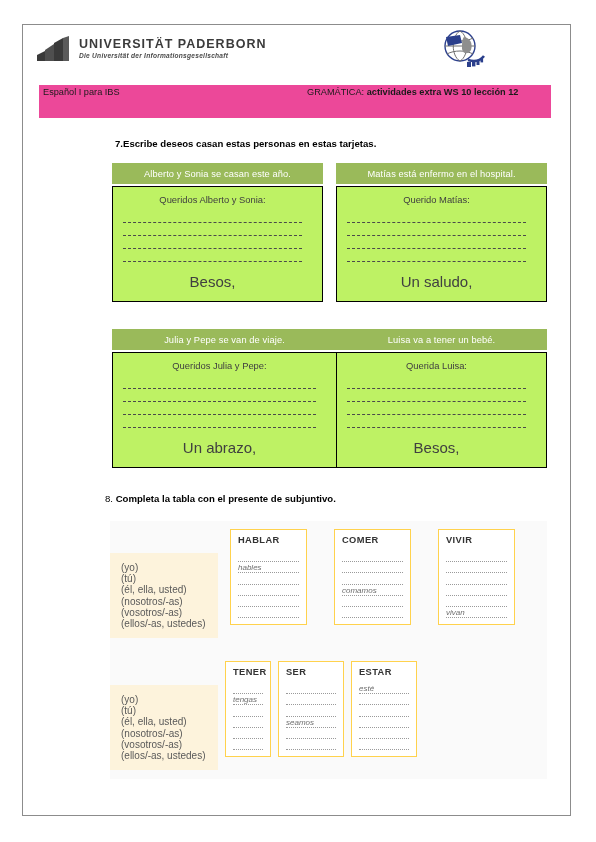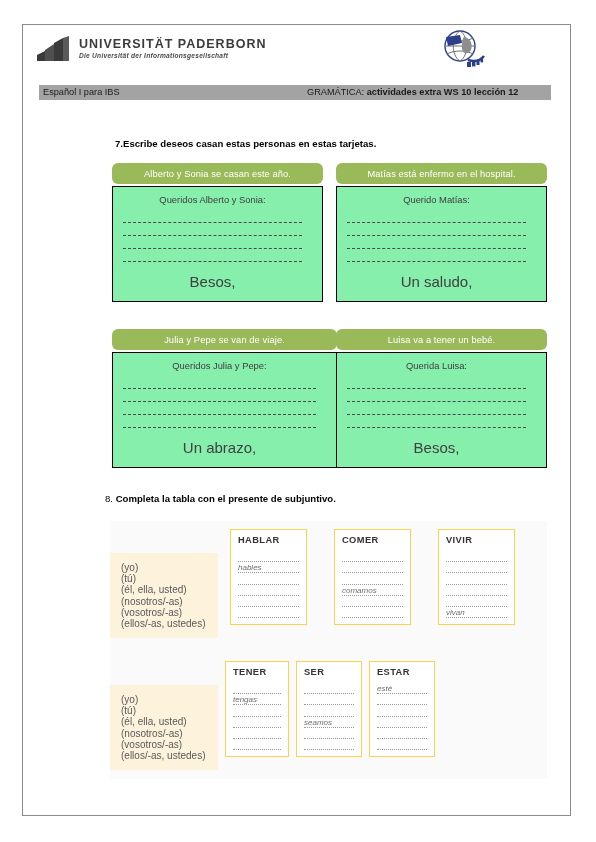--- a/index.html
+++ b/index.html
@@ -30,22 +30,22 @@
   }
   .uni-sub {
     font-size: 6.6px; font-weight: bold; font-style: italic;
     color: #4a4a4a; letter-spacing: .25px; margin-top: 1px;
   }
   .globe { position: absolute; right: 80px; top: 4px; width: 52px; height: 46px; }
 
   
   .titlebar {
     position: absolute; left: 16px; top: 60px;
-    width: 512px; height: 15px;
-    background: #a3a3a3;
+    width: 512px; height: 33px;
+    background: #ec4899;
     font-size: 9.2px; color: #1a1a1a;
   }
   .titlebar .left { position: absolute; left: 4px; top: 2px; }
   .titlebar .right { position: absolute; left: 268px; top: 2px; white-space: nowrap; }
   .titlebar .right b { font-weight: bold; }
 
   
   .ex-head {
     font-size: 9.6px; color: #000;
     font-weight: bold;
@@ -53,29 +53,29 @@
   .ex-head .num-plain { font-weight: normal; }
 
   #ex7-head { position: absolute; left: 92px; top: 113px; }
   #ex8-head { position: absolute; left: 82px; top: 468px; }
 
   
   .card-wrap { position: absolute; }
   .tag {
     height: 21px;
     background: #9aba5a;
-    border-radius: 6px;
+    border-radius: 0;
     color: #ffffff;
     font-size: 9.3px;
     display: flex; align-items: center; justify-content: center;
     letter-spacing: .1px;
   }
   .letter {
     border: 1.6px solid #000000;
-    background: #86efac;
+    background: #bef264;
     padding: 7px 20px 6px 10px;
     margin-top: 2px;
   }
   .greet {
     text-align: center; font-size: 9.4px; color: #404040;
     margin-bottom: 5px;
   }
   .dline {
     border-bottom: 1px dashed #4a4a4a;
     height: 13px;
@@ -265,21 +265,21 @@
       <div class="pron-col" style="width:108px; margin-top:24px;">
         <div>(yo)</div>
         <div>(tú)</div>
         <div>(él, ella, usted)</div>
         <div>(nosotros/-as)</div>
         <div>(vosotros/-as)</div>
         <div>(ellos/-as, ustedes)</div>
       </div>
 
 
-      <div class="verb-col" style="width:64px; margin-left:7px;">
+      <div class="verb-col" style="width:46px; margin-left:7px;">
         <div class="verb-title">TENER</div>
         <div class="aline"></div>
         <div class="aline">tengas</div>
         <div class="aline"></div>
         <div class="aline"></div>
         <div class="aline"></div>
         <div class="aline"></div>
       </div>
 
       <div class="verb-col" style="width:66px; margin-left:7px;">

